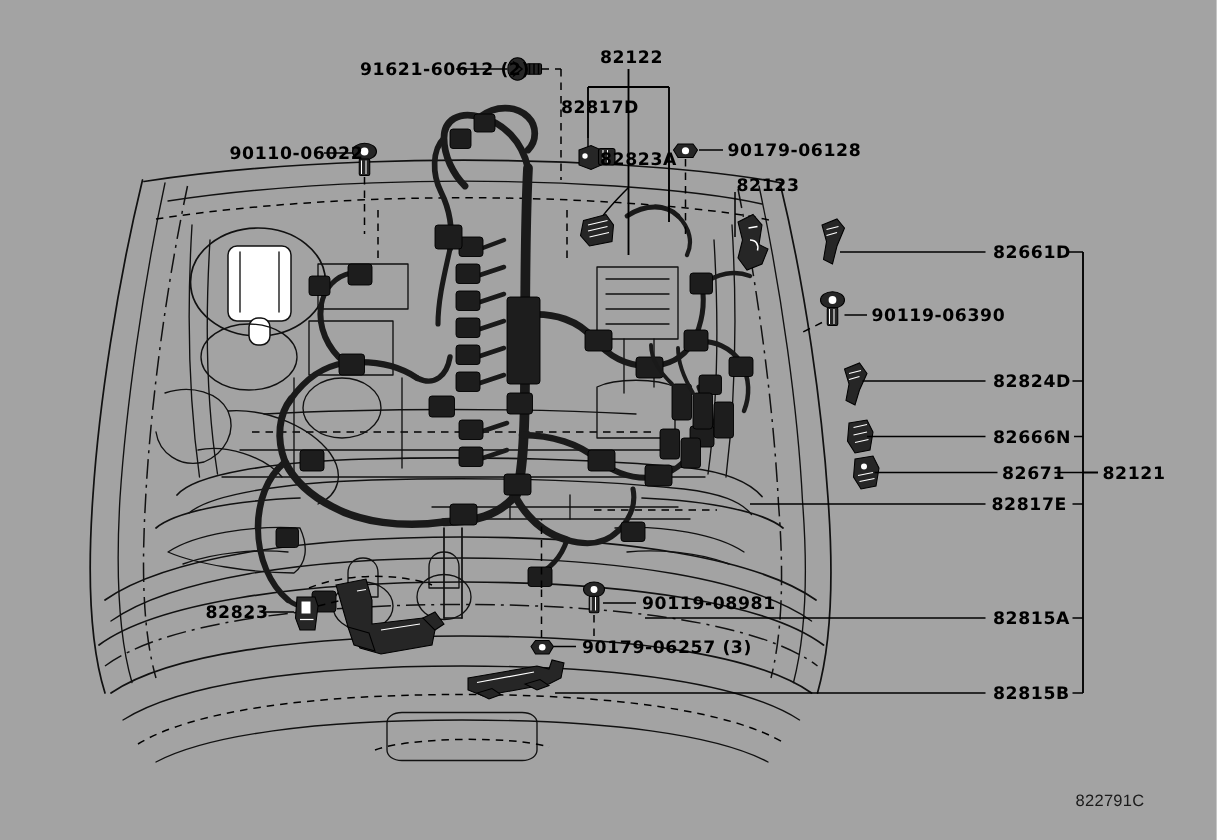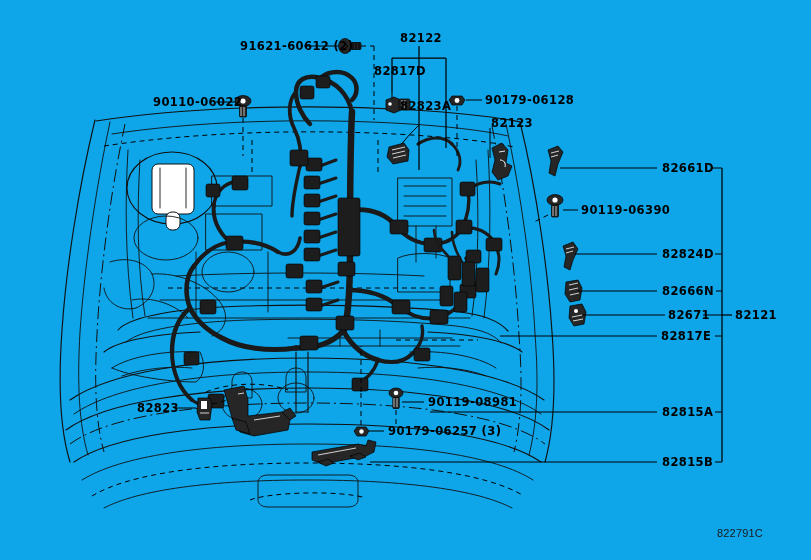--- a/index.html
+++ b/index.html
@@ -11,21 +11,21 @@
     width: 811px;
     height: 560px;
     font-family: "DejaVu Sans", sans-serif;
     overflow: hidden;
     position: relative;
   }
   #diagram-root {
     position: relative;
     width: 811px;
     height: 560px;
-    background: #0ea5e9;
+    background: #a3a3a3;
     text-decoration: underline;
   }
   svg.layer {
     position: absolute;
     left: 0; top: 0;
     width: 811px;
     height: 560px;
   }
   .lbl {
     font-family: "DejaVu Sans", sans-serif;

